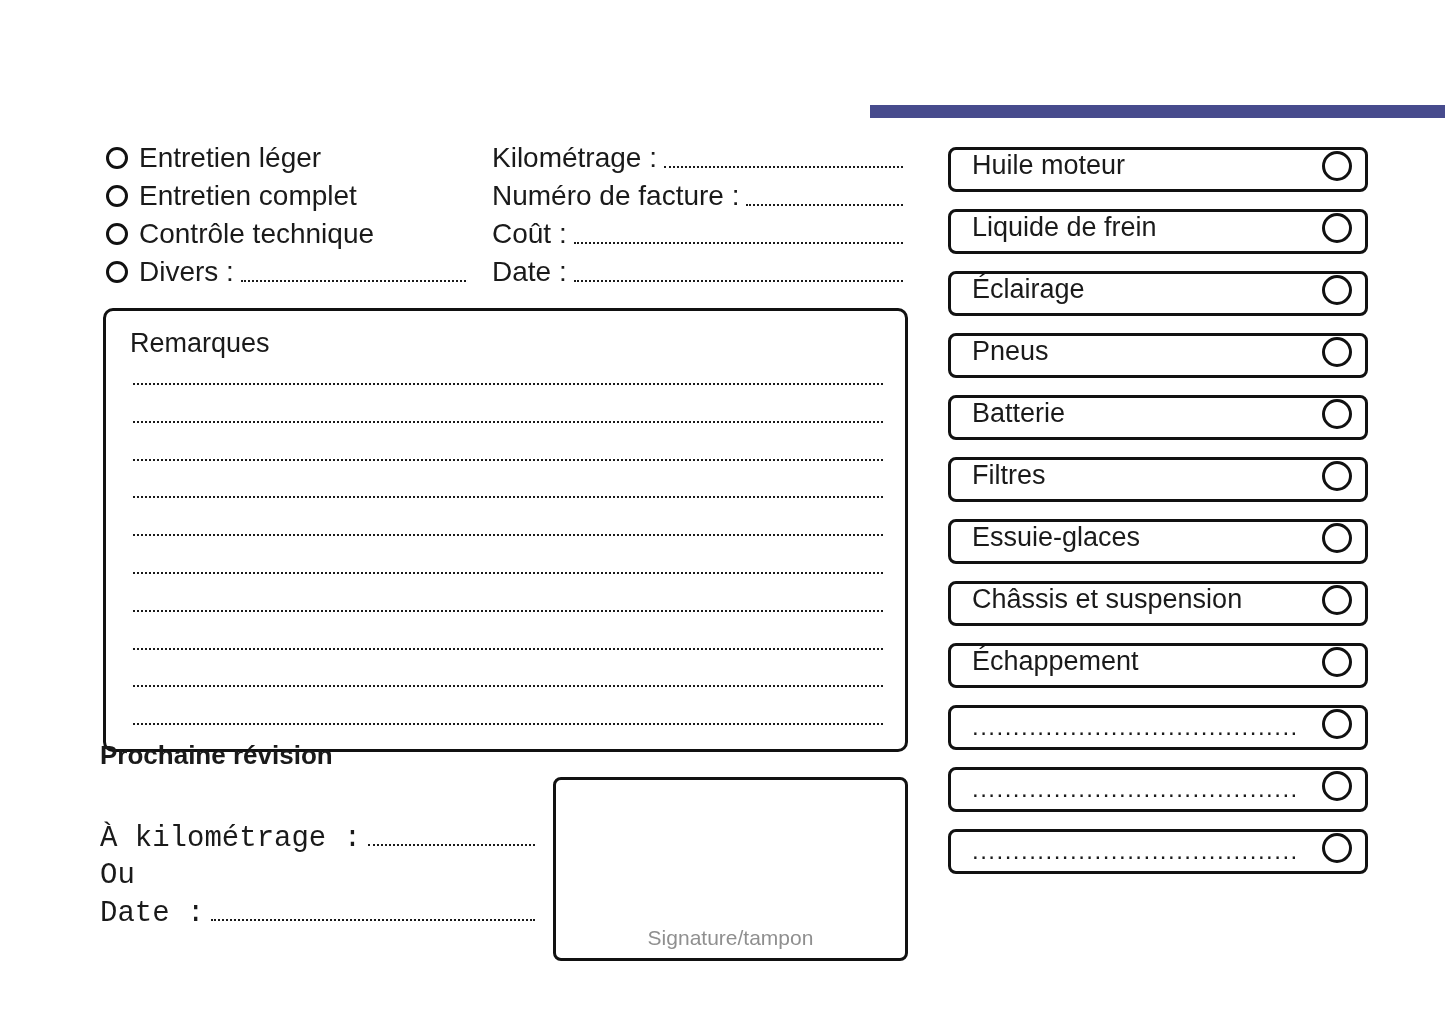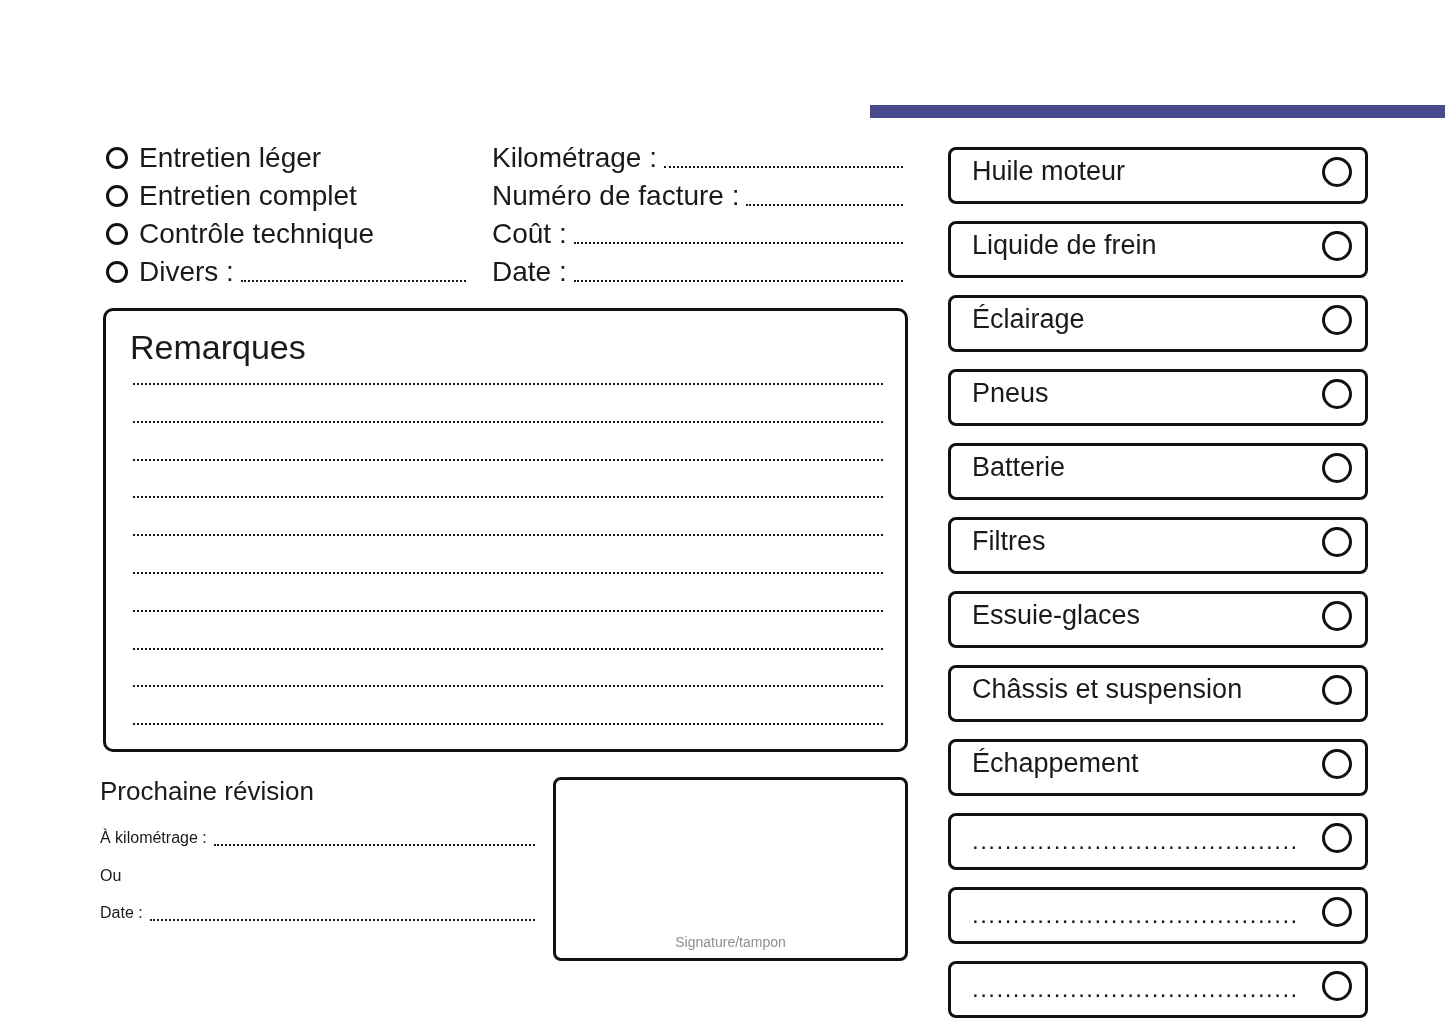--- a/index.html
+++ b/index.html
@@ -12,35 +12,35 @@
   
   .opt-group { position:absolute; left:106px; top:139px; width:362px; }
   .field-group { position:absolute; left:492px; top:139px; width:413px; }
   .opt-row { display:flex; align-items:center; height:38px; }
   .radio { width:22px; height:22px; border:3px solid #111; border-radius:50%; margin-right:11px; flex:0 0 auto; background:#fff; }
   .opt-label, .field-label { font-size:28px; white-space:nowrap; }
   .dotfill { flex:1 1 auto; border-bottom:2px dotted var(--ink); align-self:flex-end; margin:0 2px 9px 7px; }
 
   
   .remarks-box { position:absolute; left:103px; top:308px; width:805px; height:444px; border:3px solid #111; border-radius:10px; background:#fff; }
-  .remarks-title { position:absolute; left:24px; top:17px; font-size:34px; }
+  .remarks-title { position:absolute; left:24px; top:17px; font-size:27px; }
   .dotline { position:absolute; left:27px; width:750px; border-bottom:2px dotted var(--ink); height:0; }
 
   
-  .next-title { position:absolute; left:100px; top:776px; font-size:26px; font-weight:normal; }
+  .next-title { position:absolute; left:100px; top:740px; font-size:26px; font-weight:bold; }
   .ns-row { position:absolute; left:100px; width:437px; height:34px; display:flex; align-items:center; }
-  .ns-row .field-label { font-size:16px; }
+  .ns-row .field-label { font-size:29px;font-family:Liberation Mono, monospace; }
 
   
   .signature-box { position:absolute; left:553px; top:777px; width:355px; height:184px; border:3px solid #111; border-radius:8px; background:#fff; }
-  .signature-label { position:absolute; bottom:8px; left:0; width:100%; text-align:center; color:#8f8f8f; font-size:14px; }
+  .signature-label { position:absolute; bottom:8px; left:0; width:100%; text-align:center; color:#8f8f8f; font-size:21px; }
 
   
   .checklist { position:absolute; left:948px; top:147px; width:420px; }
-  .check-item { height:57px; margin-bottom:17px; border:3px solid #111; border-radius:8px; background:#fff;
+  .check-item { height:45px; margin-bottom:17px; border:3px solid #111; border-radius:8px; background:#fff;
                 display:flex; align-items:center; padding:0 13px 8px 21px; }
   .check-label { font-size:27px; flex:1 1 auto; white-space:nowrap; overflow:hidden; }
   .check-label.dots { font-size:24px; letter-spacing:1.5px; padding-top:7px; }
   .check-circle { width:30px; height:30px; border:3px solid #111; border-radius:50%; flex:0 0 auto; background:#fff; }
 
   .page-number { position:absolute; left:1446px; top:960px; font-size:29px; }
 </style>
 </head>
 <body>
 

